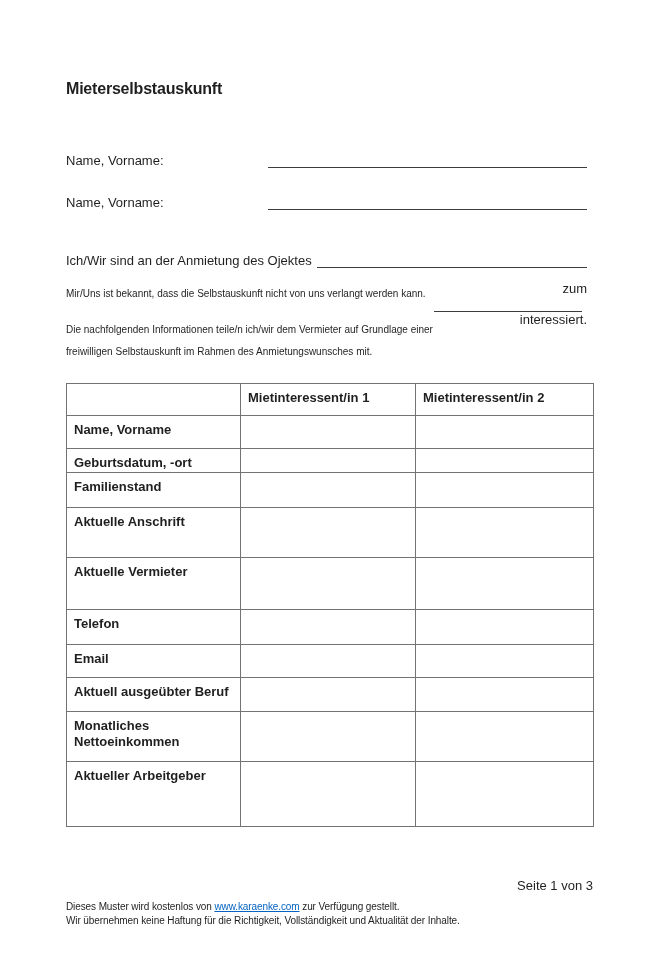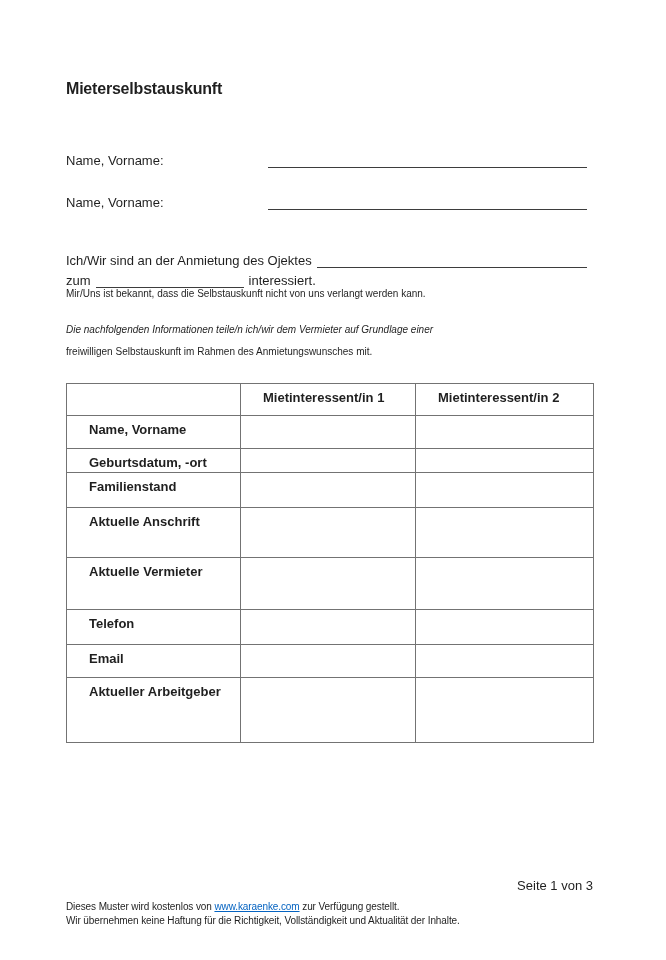--- a/index.html
+++ b/index.html
@@ -42,21 +42,21 @@
   .zum-blank { width:148px; margin:0 5px; }
   .form-table {
     border-collapse:collapse; table-layout:fixed;
     width:527px;
     font-size:13px;
   }
   .form-table td, .form-table th {
     border:1px solid #737373;
     vertical-align:top;
     text-align:left;
-    padding:6px 3px 0 22px;
+    padding:6px 3px 0 7px;
     line-height:16px;
     font-weight:400;
     overflow:hidden;
   }
   .form-table th { font-weight:700; }
   .form-table td.row-label { font-weight:700; }
   
   .form-table tr.hdr      { height:32px; }
   .form-table tr.r0  { height:33px; }
   .form-table tr.r1  { height:24px; }
@@ -90,29 +90,29 @@
   <div class="abs name-row" style="top:192px;">
     <span class="lbl">Name, Vorname:</span>
     <span class="blank" style="flex:1 1 auto;"></span>
   </div>
 
   <div class="abs flex-line" style="top:224px;">
     <span>Ich/Wir sind an der Anmietung des Ojektes</span>
     <span class="blank fill" style="margin-left:5px;"></span>
   </div>
 
-  <div class="abs flex-line" style="top:244px;">
+  <div class="abs flex-line" style="top:253px;flex-direction:column;">
     <span>zum</span>
     <span class="blank zum-blank"></span>
     <span>interessiert.</span>
   </div>
 
   <div class="abs body-text" style="left:66px; top:286px; width:540px;">Mir/Uns ist bekannt, dass die Selbstauskunft nicht von uns verlangt werden kann.</div>
 
-  <div class="abs body-text" style="left:66px; top:322px; width:560px;font-style:italic;">Die nachfolgenden Informationen teile/n ich/wir dem Vermieter auf Grundlage einer</div>
+  <div class="abs body-text" style="left:66px; top:322px; width:560px;">Die nachfolgenden Informationen teile/n ich/wir dem Vermieter auf Grundlage einer</div>
   <div class="abs body-text" style="left:66px; top:344px; width:560px;">freiwilligen Selbstauskunft im Rahmen des Anmietungswunsches mit.</div>
 
   <table class="abs form-table" style="left:66px; top:383px;">
     <colgroup>
       <col style="width:174px;">
         <col style="width:175px;">
         <col style="width:178px;">
     </colgroup>
     <thead>
       <tr class="hdr">
@@ -150,20 +150,30 @@
         <tr class="r5">
           <td class="row-label">Telefon</td>
           <td></td>
           <td></td>
         </tr>
         <tr class="r6">
           <td class="row-label">Email</td>
           <td></td>
           <td></td>
         </tr>
+        <tr class="r7">
+          <td class="row-label">Aktuell ausgeübter Beruf</td>
+          <td></td>
+          <td></td>
+        </tr>
+        <tr class="r8">
+          <td class="row-label">Monatliches Nettoeinkommen</td>
+          <td></td>
+          <td></td>
+        </tr>
         <tr class="r9">
           <td class="row-label">Aktueller Arbeitgeber</td>
           <td></td>
           <td></td>
         </tr>
       </tbody>
   </table>
 
   <div class="abs page-indicator">Seite 1 von 3</div>
 

